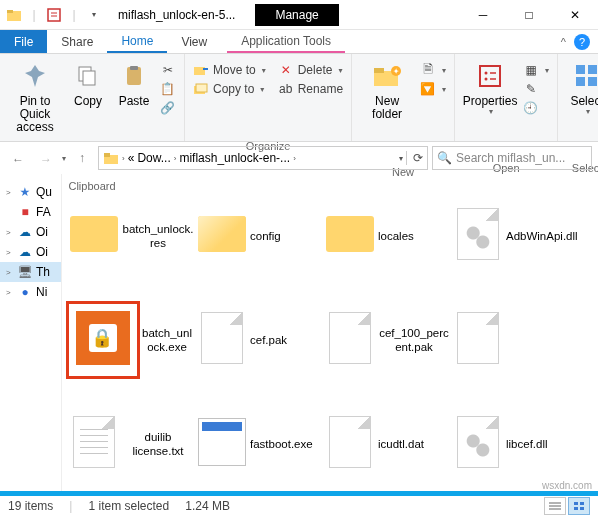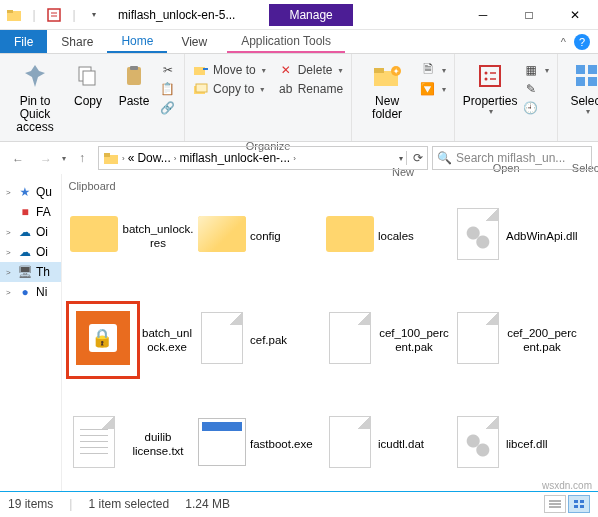--- a/index.html
+++ b/index.html
@@ -2,21 +2,21 @@
 <html><head>
 <meta charset="utf-8">
 <style>
 * { margin: 0; padding: 0; box-sizing: border-box; font-family: "Segoe UI", Arial, sans-serif; }
 body { width: 598px; height: 517px; background: #fff; font-size: 12px; color: #000; overflow: hidden; position: relative; }
 
 .titlebar { height: 30px; background: #fff; display: flex; align-items: center; border-bottom: 1px solid #e5e5e5; }
 .titlebar .qat { display: flex; align-items: center; gap: 4px; padding: 0 6px; }
 .titlebar .qat-icon { width: 16px; height: 16px; display: flex; align-items: center; justify-content: center; }
 .titlebar .title { padding: 0 10px; font-size: 12px; white-space: nowrap; overflow: hidden; text-overflow: ellipsis; max-width: 150px; }
-.titlebar .ctx-tab { background: #4c1d95; color: #fff; height: 22px; padding: 2px 20px; display: flex; align-items: center; margin-left: 24px; }
+.titlebar .ctx-tab { background: #000000; color: #fff; height: 22px; padding: 2px 20px; display: flex; align-items: center; margin-left: 10px; }
 .titlebar .wincontrols { margin-left: auto; display: flex; height: 100%; }
 .titlebar .wincontrols div { width: 46px; display: flex; align-items: center; justify-content: center; }
 
 .ribbon-tabs { height: 24px; display: flex; align-items: stretch; border-bottom: 1px solid #dadada; background: #fff; }
 .ribbon-tabs .file { background: #1979ca; color: #fff; padding: 0 14px; display: flex; align-items: center; }
 .ribbon-tabs .tab { padding: 0 14px; display: flex; align-items: center; color: #444; }
 .ribbon-tabs .tab.active { border-bottom: 2px solid #1979ca; color: #1979ca; }
 .ribbon-tabs .tab.ctx { border-bottom: 2px solid #e85aa0; color: #555; }
 .ribbon-tabs .right { margin-left: auto; display: flex; align-items: center; gap: 8px; padding-right: 8px; }
 .helpicon { width: 16px; height: 16px; border-radius: 50%; background: #1e90ff; color: #fff; display: flex; align-items: center; justify-content: center; font-size: 11px; }
@@ -59,21 +59,21 @@
 .folder-shape.open::after { content:""; position:absolute; inset:0; background: linear-gradient(135deg, #fff0c2 0%, #ffd66e 60%); }
 .file-shape { width: 42px; height: 52px; background: #fff; border: 1px solid #d0d0d0; position: relative; }
 .file-shape::before { content:""; position:absolute; top:0; right:0; width:12px; height:12px; background: linear-gradient(135deg, #fff 49%, #d0d0d0 50%); }
 .file-lines::after { content:""; position:absolute; left:6px; right:6px; top:12px; height:28px; background: repeating-linear-gradient(#c7c7c7 0, #c7c7c7 1px, transparent 1px, transparent 6px); }
 .gears::after { content:""; position:absolute; inset:12px 8px 8px 8px; background: radial-gradient(circle at 30% 40%, #c9c9c9 0 6px, transparent 7px), radial-gradient(circle at 70% 70%, #c9c9c9 0 6px, transparent 7px); }
 .exe-bar { width:48px; height:48px; background:#fff; border:1px solid #c2c2c2; position:relative; }
 .exe-bar::before{content:"";position:absolute;left:3px;right:3px;top:3px;height:9px;background:#3a7bd5;}
 .exe-orange { width:54px; height:54px; background:#e96c1f; display:flex; align-items:center; justify-content:center; }
 .lock { width:28px; height:28px; background:#fff; border-radius:3px; display:flex; align-items:center; justify-content:center; color:#e9a31f; font-size:18px; }
 
-.statusbar { height: 24px; border-top: 1px solid #0ea5e9; display: flex; align-items: center; padding: 0 8px; font-size: 12px; color: #444; gap: 16px; background:#fff; }
+.statusbar { height: 24px; border-top: 5px solid #0ea5e9; display: flex; align-items: center; padding: 0 8px; font-size: 12px; color: #444; gap: 16px; background:#fff; }
 .statusbar .viewbtns { margin-left: auto; display: flex; gap: 2px; }
 .viewbtn { width: 22px; height: 18px; border: 1px solid #c8c8c8; display: flex; align-items: center; justify-content: center; }
 .viewbtn.active { background: #cde6f7; border-color: #7bb4e3; }
 
 .watermark { position: absolute; right: 6px; bottom: 26px; font-size: 10px; color: #aaa; }
 
 svg { display: block; }
 </style>
 </head>
 <body>
@@ -399,21 +399,20 @@
             </div>
           </div>
     <div class="lbl">cef_100_percent.pak</div>
         </div>
         <div class="fileitem">
           <div class="thumbwrap">
             <div class="thumb">
               <div class="file-shape"></div>
             </div>
           </div>
-    <div class="lbl">cef_200_percent.pak</div>
         </div>
         <div class="fileitem">
           <div class="thumbwrap">
             <div class="thumb">
               <div class="file-shape file-lines"></div>
             </div>
           </div>
     <div class="lbl">duilib license.txt</div>
         </div>
         <div class="fileitem">

